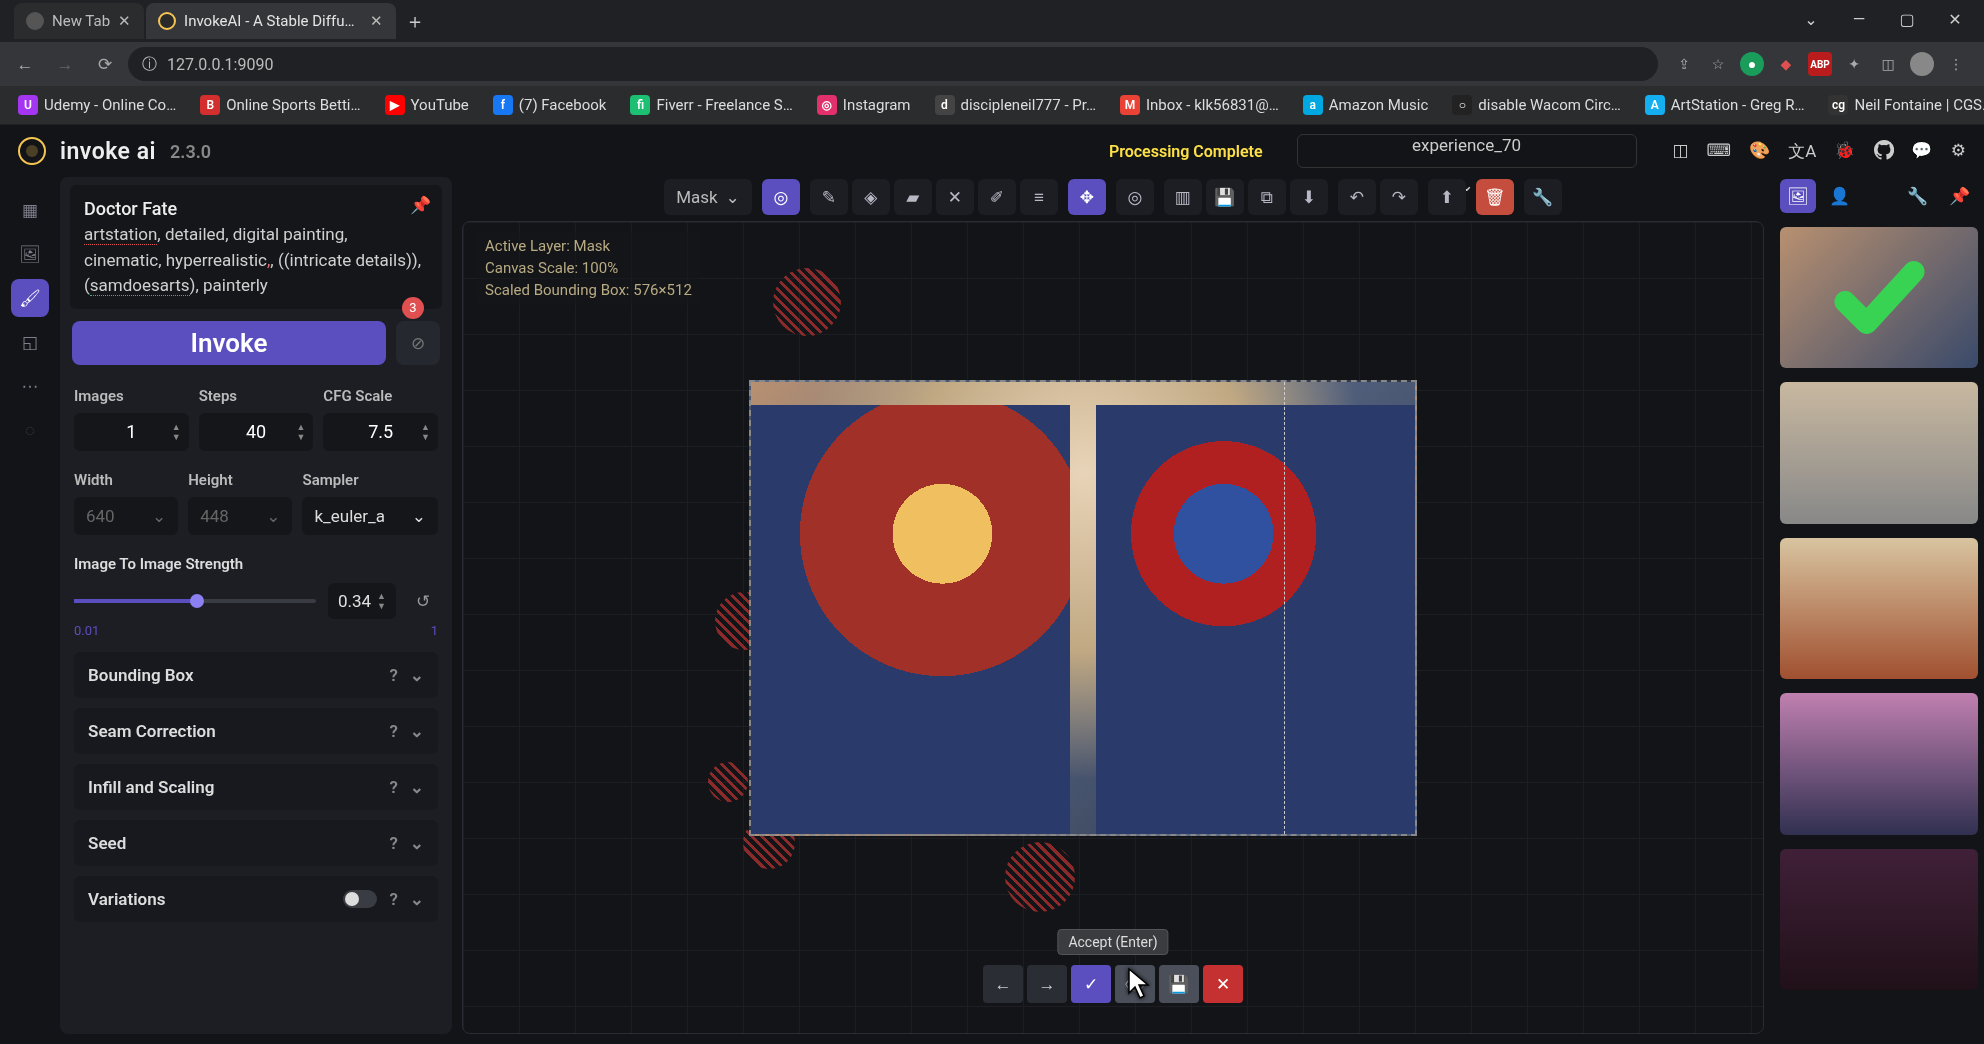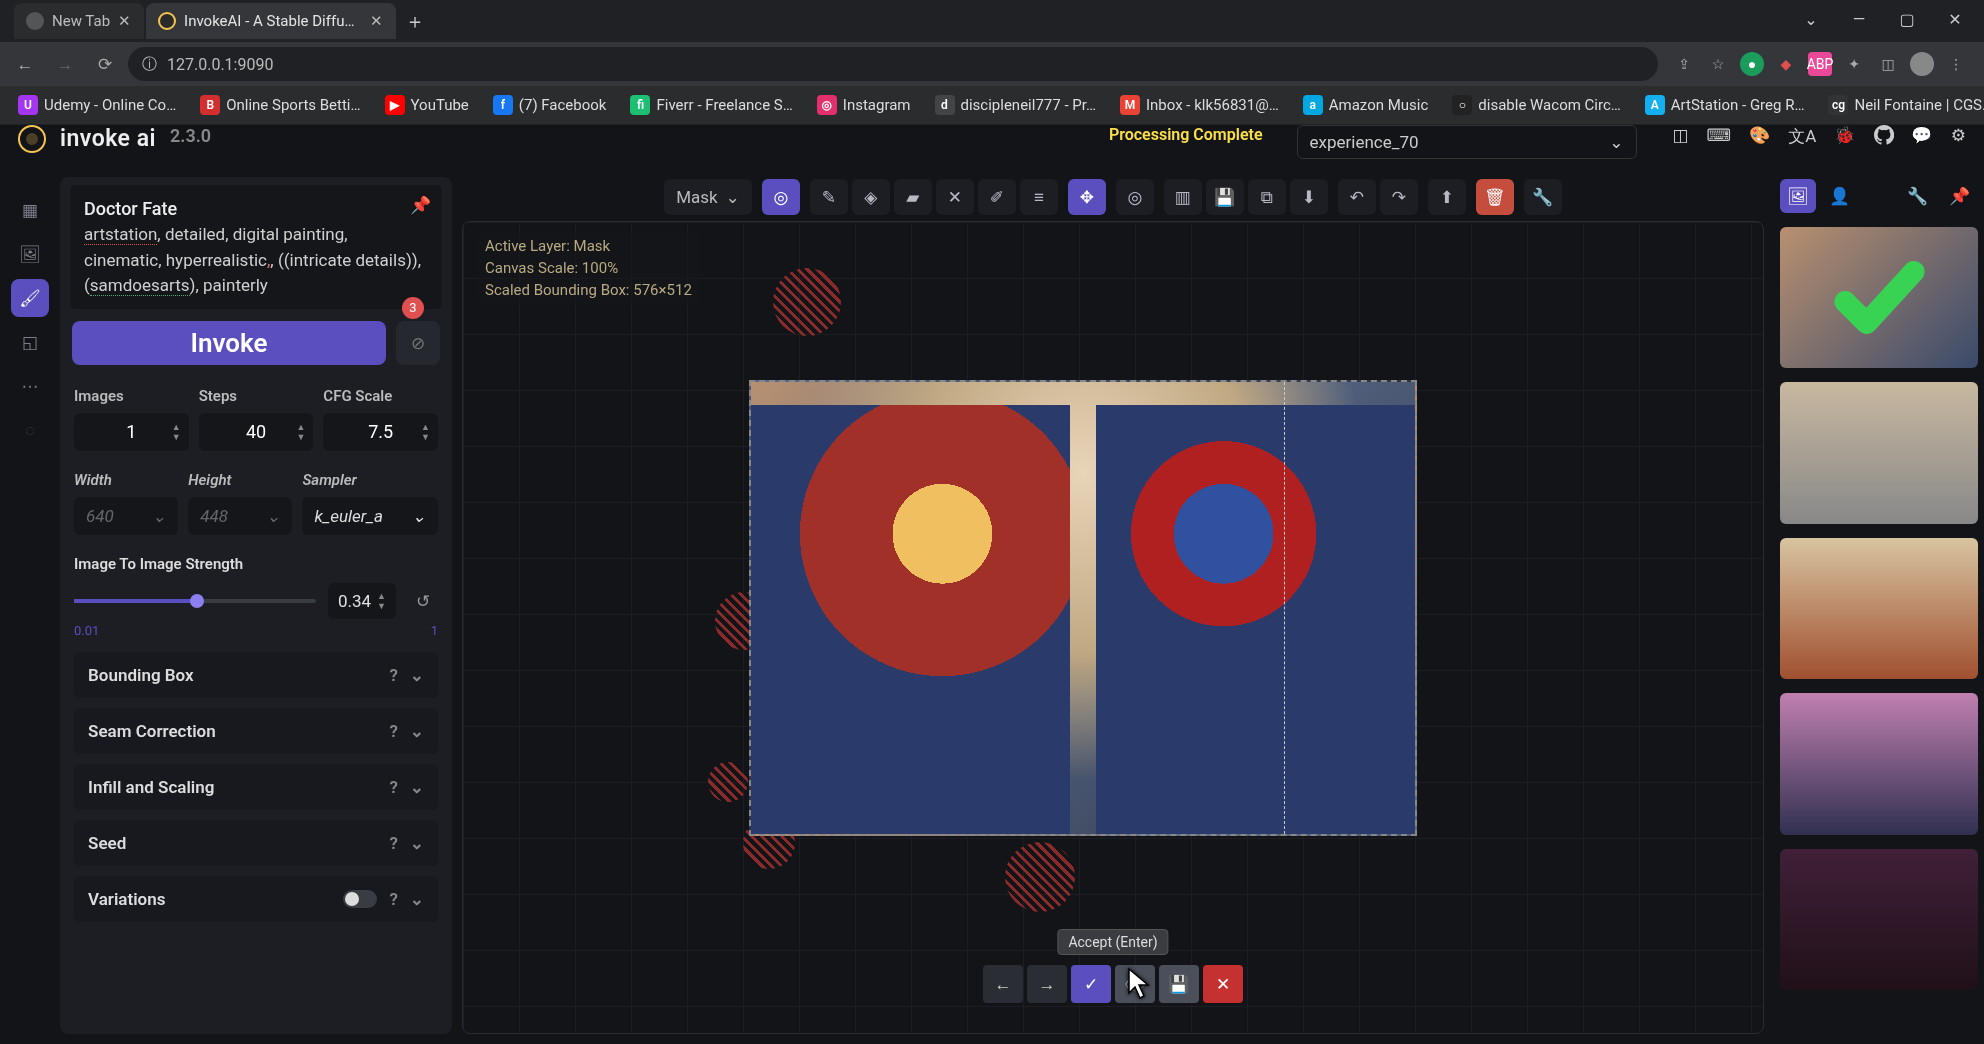--- a/index.html
+++ b/index.html
@@ -21,28 +21,28 @@
 .addr-btn { width: 34px; height: 34px; display: flex; align-items: center; justify-content: center; color: #aaa; border-radius: 50%; }
 .omnibox { flex: 1; height: 34px; background: #202124; border-radius: 18px; display: flex; align-items: center; padding: 0 14px; gap: 10px; color: #bbb; font-size: 16px; }
 .ext-icons { display: flex; gap: 10px; padding: 0 8px; align-items: center; }
 .ext-icons span { width: 24px; height: 24px; border-radius: 4px; display: inline-flex; align-items: center; justify-content: center; font-size: 14px; }
 .bookmarks { height: 38px; background: #2b2c2e; display: flex; align-items: center; padding: 0 10px; gap: 8px; }
 .bm { display: flex; align-items: center; gap: 6px; color: #ddd; font-size: 15px; padding: 4px 8px; white-space: nowrap; }
 .bm .ico { width: 20px; height: 20px; border-radius: 4px; display: inline-flex; align-items: center; justify-content: center; font-size: 12px; font-weight: 600; }
 
 
 .app { position: relative; height: calc(1044px - 125px); background: #121417; }
-.app-header { height: 52px; display: flex; align-items: flex-start; padding: 0 18px; gap: 14px; background: #121417; }
+.app-header { height: 52px; display: flex; align-items: center; padding: 0 18px; gap: 14px; background: #121417; }
 .logo-ring { width: 28px; height: 28px; border: 2px solid #f6c453; border-radius: 50%; display: inline-flex; align-items: center; justify-content: center; }
 .logo-ring::after { content:''; width: 12px; height:12px; border-radius:50%; background:#f6c453; opacity:0.25;}
 .app-title { font-size: 23px; font-weight: 600; letter-spacing: .5px; color: #eee; }
 .app-version { color: #888; font-size: 18px; font-weight: 600; }
 .hdr-spacer { flex:1; }
 .status-complete { color: #fde047; font-weight: 600; font-size: 16px; }
-.model-select { margin-left: 20px; height: 34px; min-width: 340px; border: 1px solid #333; border-radius: 6px; display: flex; align-items: center; padding: 0 12px; color: #ccc; gap:10px; }
+.model-select { margin-left: 20px; height: 34px; min-width: 340px; border: 1px solid #333; border-radius: 6px; display: flex; align-items: center; padding: 0 12px; color: #ccc; gap:10px;flex-direction:column; }
 .hdr-icons { display: flex; gap: 18px; margin-left: 22px; }
 .hdr-icons span { color: #ccc; }
 
 .app-body { display: flex; height: calc(100% - 52px); }
 .rail { width: 60px; background: #121417; display: flex; flex-direction: column; align-items: center; gap: 6px; padding-top: 14px; }
 .rail-btn { width: 38px; height: 38px; border-radius: 8px; display: flex; align-items: center; justify-content: center; color: #7e7e8c; }
 .rail-btn.active { background: #5b4fbf; color: #fff; }
 
 
 .left-panel { width: 392px; background: #1c1e24; border-radius: 8px; margin: 0 10px 10px 0; display: flex; flex-direction: column; padding: 0 0 10px 0; overflow: hidden; }
@@ -54,21 +54,21 @@
 .badge-count { position:absolute; right: 18px; bottom: -10px; width: 22px; height: 22px; border-radius: 50%; background: #e05050; color:#fff; font-size:13px; display:flex; align-items:center; justify-content:center; }
 .neg-box { margin: 10px 10px 8px 10px; background: #14161a; border-radius: 6px; padding: 10px 14px; color:#a8a8a8; font-size: 16px; line-height: 1.45; min-height: 76px; position:relative;}
 .invoke-row { display:flex; gap: 10px; margin: 6px 12px; }
 .invoke-btn { flex:1; height: 44px; border-radius: 8px; background: #5b4fbf; color:#fff; font-size: 26px; font-weight: 600; display:flex; align-items:center; justify-content:center;}
 .cancel-round { width: 44px; height: 44px; border-radius: 8px; background: #262830; display:flex; align-items:center; justify-content:center; color:#777;}
 .param-grid { display:grid; grid-template-columns: repeat(3,1fr); gap: 10px; margin: 14px 14px 4px 14px;}
 .param label { font-size: 15px; color:#bbb; font-weight:600;}
 .num-field { margin-top:8px; height: 38px; background:#14161a; border-radius:6px; display:flex; align-items:center; justify-content:center; font-size:18px; color:#fff; position:relative;}
 .spinner { position:absolute; right:8px; display:flex; flex-direction:column; gap:2px;}
 .spinner span{ color:#888; font-size:9px; line-height:8px;}
-.row2 { display:grid; grid-template-columns: 1fr 1fr 1.3fr; gap:10px; margin: 14px 14px 4px 14px; font-style: italic;}
+.row2 { display:grid; grid-template-columns: 1fr 1fr 1.3fr; gap:10px; margin: 14px 14px 4px 14px;}
 .sel { margin-top:8px; height:38px; background:#14161a; border-radius:6px; display:flex; align-items:center; padding:0 12px; color:#ddd; font-size:17px; justify-content:space-between;}
 .dim { color:#666;}
 .strength { margin: 14px 14px 4px 14px;}
 .strength label { font-size:15px; color:#ddd; font-weight:600;}
 .slider-row { display:flex; align-items:center; gap:12px; margin-top:10px;}
 .track { flex:1; position:relative; height: 4px; background:#3a3c44; border-radius:2px;}
 .track .fill { position:absolute; left:0; top:0; height:100%; background:#5b4fbf; width:51%;}
 .track .thumb { position:absolute; left:51%; top:50%; transform:translate(-50%,-50%); width:14px; height:14px; border-radius:50%; background:#8c7ff0;}
 .slider-range { display:flex; justify-content:space-between; font-size:13px; color:#5b4fbf; margin-top:4px;}
 .str-val { width:68px; height:36px; background:#14161a; border-radius:6px; display:flex; align-items:center; justify-content:center; font-size:17px;}
@@ -159,21 +159,21 @@
     <span class="addr-btn">⟳</span>
     <div class="omnibox">
       <span style="font-size:15px">ⓘ</span>
       <span>127.0.0.1:9090</span>
     </div>
     <div class="ext-icons">
       <span style="color:#aaa">⇪</span>
       <span style="color:#aaa">☆</span>
       <span style="background:#1a9c5b;color:#fff;border-radius:50%">●</span>
       <span style="color:#e05050">◆</span>
-      <span style="background:#ec4899;color:#fff;font-size:14px;font-weight:400">ABP</span>
+      <span style="background:#b91c1c;color:#fff;font-size:10px;font-weight:700">ABP</span>
       <span style="color:#aaa">✦</span>
       <span style="color:#aaa">◫</span>
       <span style="background:#888;border-radius:50%"></span>
       <span style="color:#aaa">⋮</span>
     </div>
   </div>
   <div class="bookmarks" id="bookmarks">
       <div class="bm">
         <span class="ico" style="background:#a435f0;color:#fff">U</span>
         <span>Udemy - Online Co…</span>

